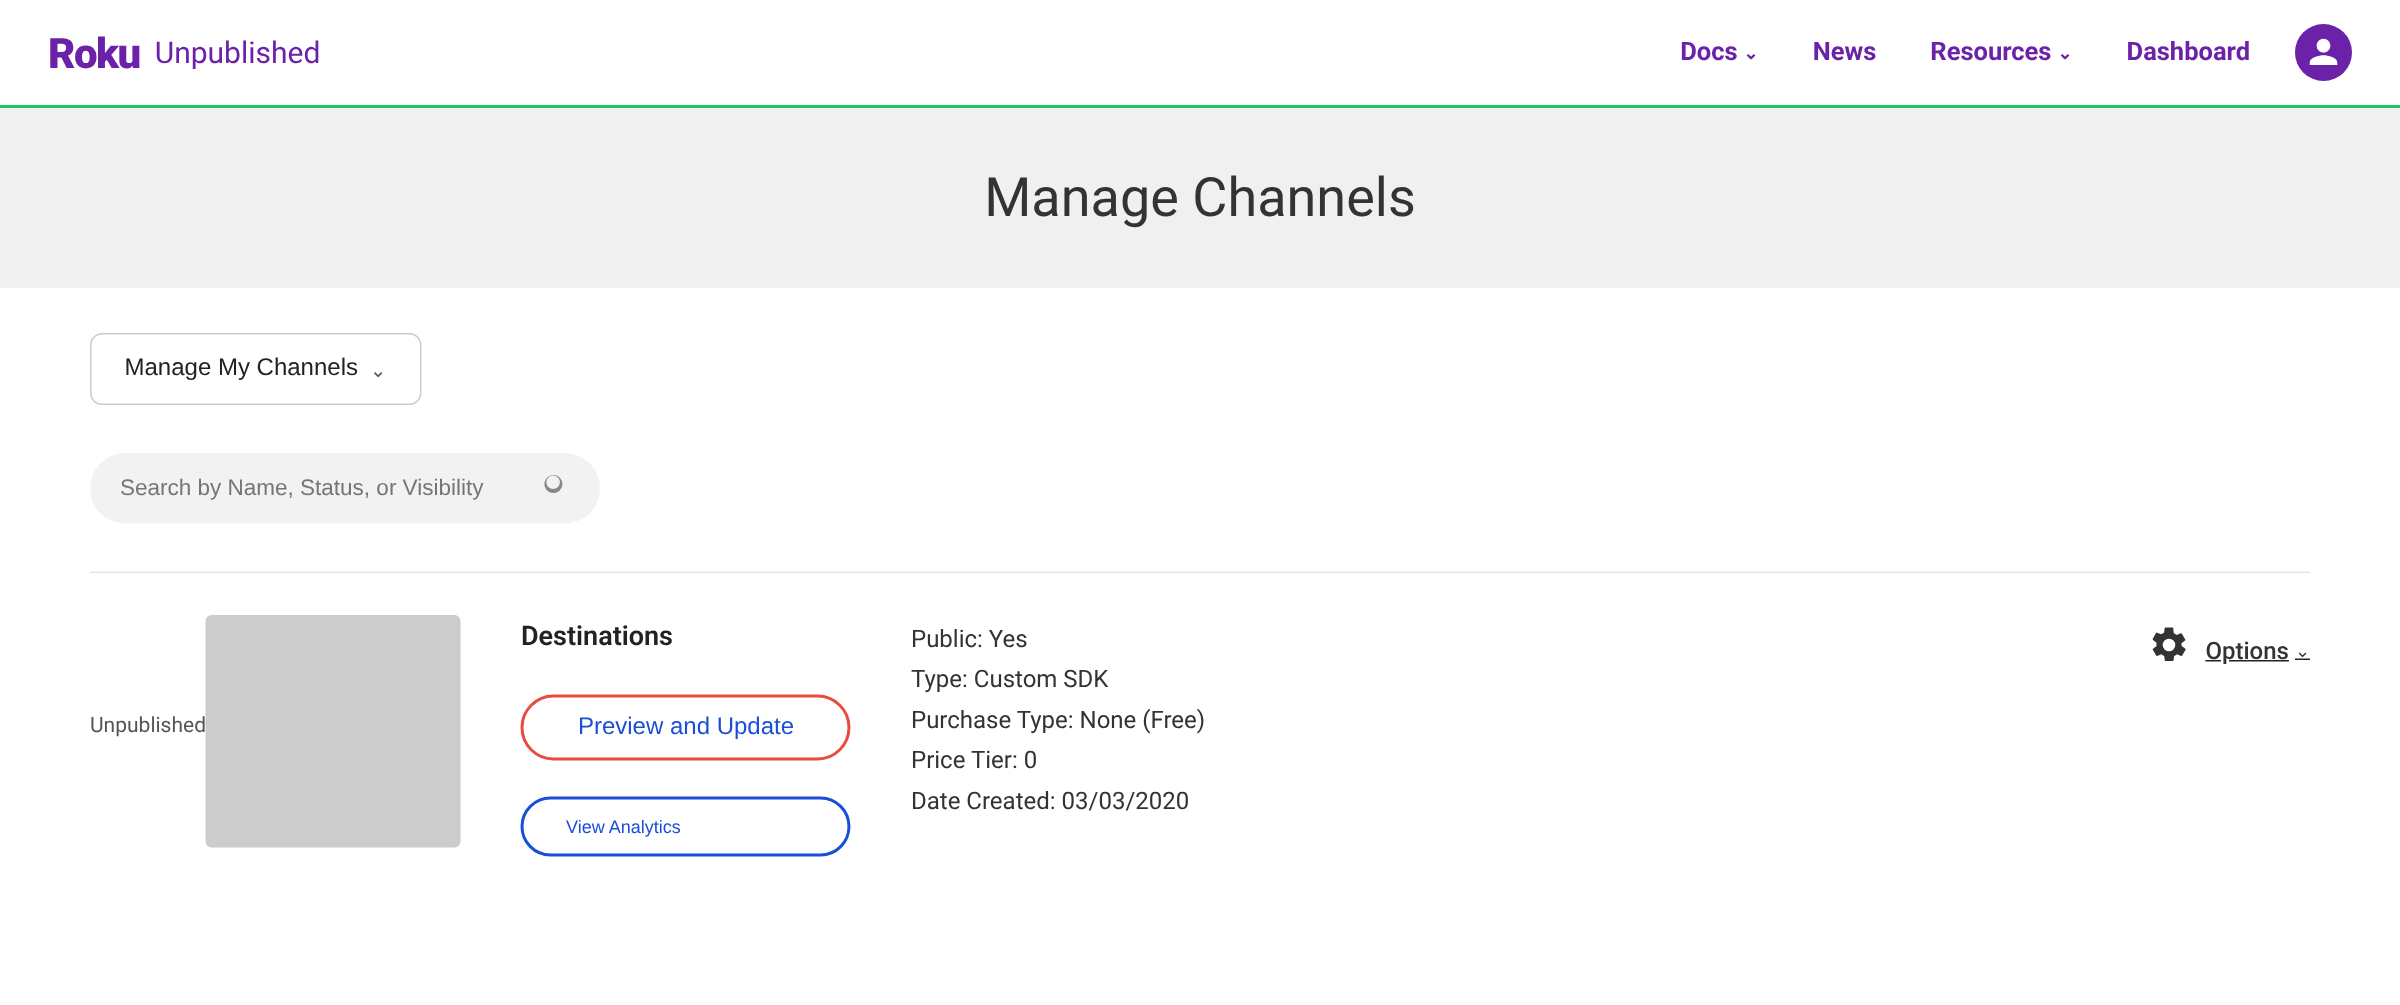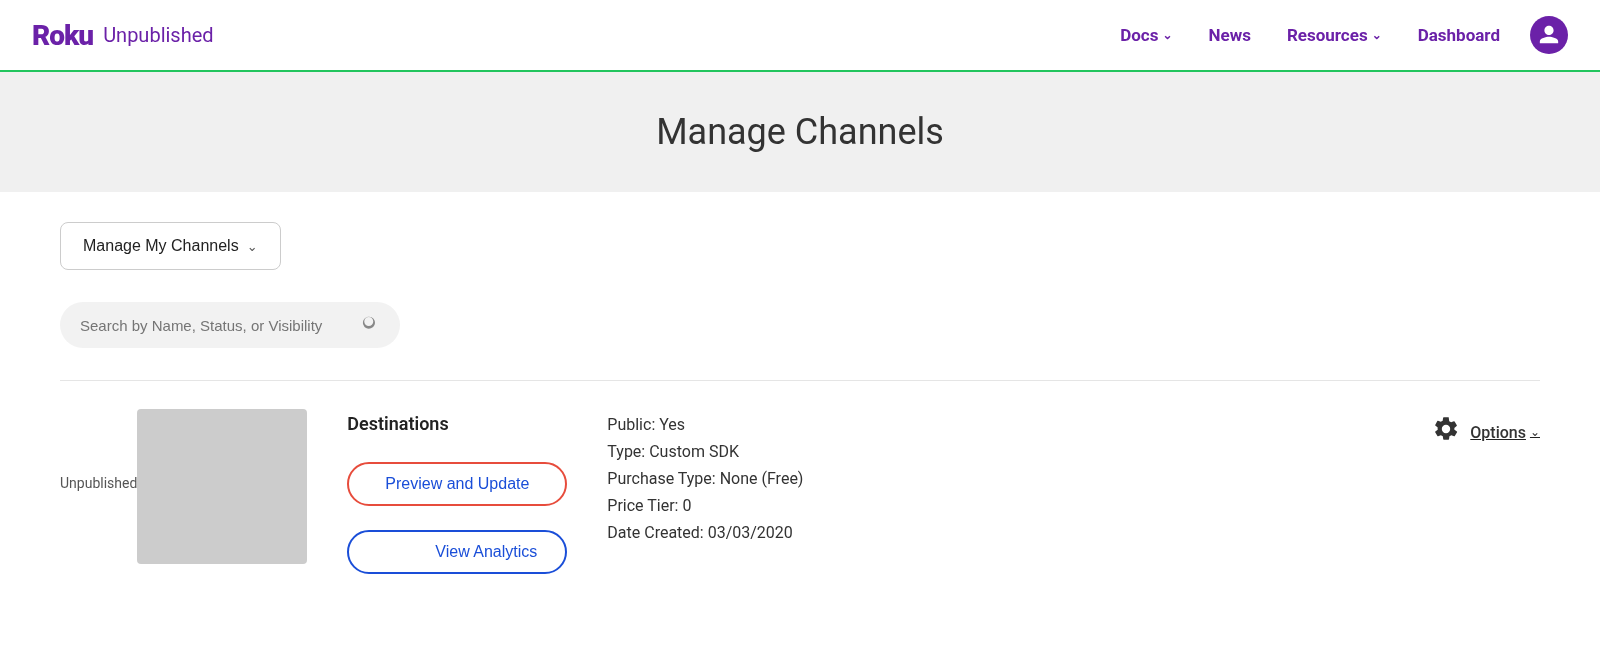--- a/index.html
+++ b/index.html
@@ -203,26 +203,26 @@
       color: #1a4ed8;
       background: #fff;
       cursor: pointer;
       text-align: center;
     }
     .btn-outline {
       display: inline-block;
       border: 2px solid #1a4ed8;
       border-radius: 50px;
       padding: 11px 28px;
-      font-size: 16px;
+      font-size: 12px;
       font-weight: 500;
       color: #1a4ed8;
       background: #fff;
       cursor: pointer;
-      text-align: right;
+      text-align: left;
     }
 
     
     .channel-info {
       display: flex;
       flex-direction: column;
       gap: 8px;
       padding-top: 6px;
       min-width: 280px;
     }

